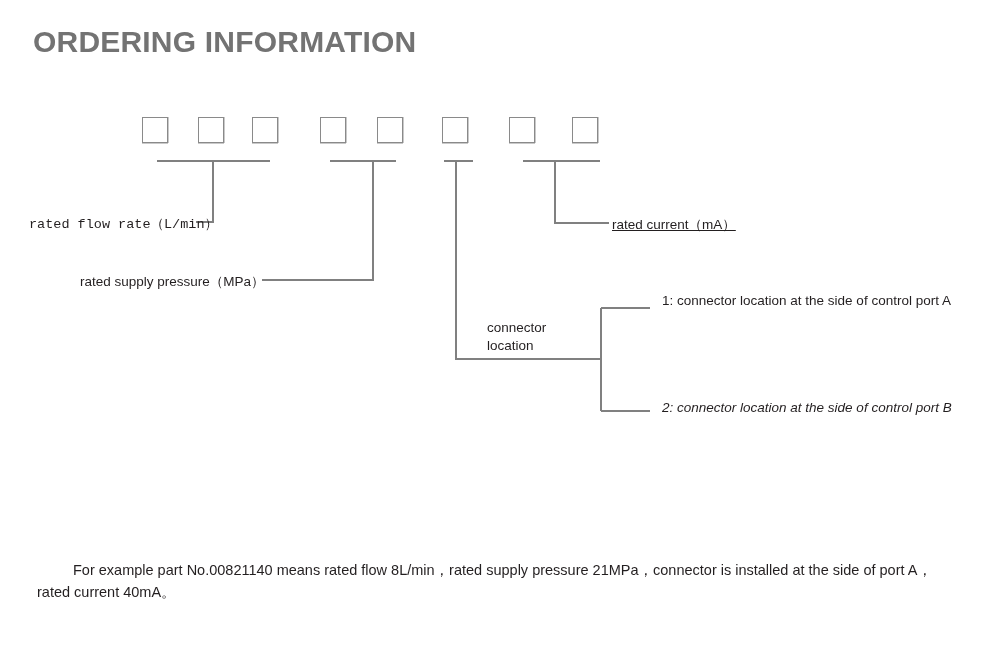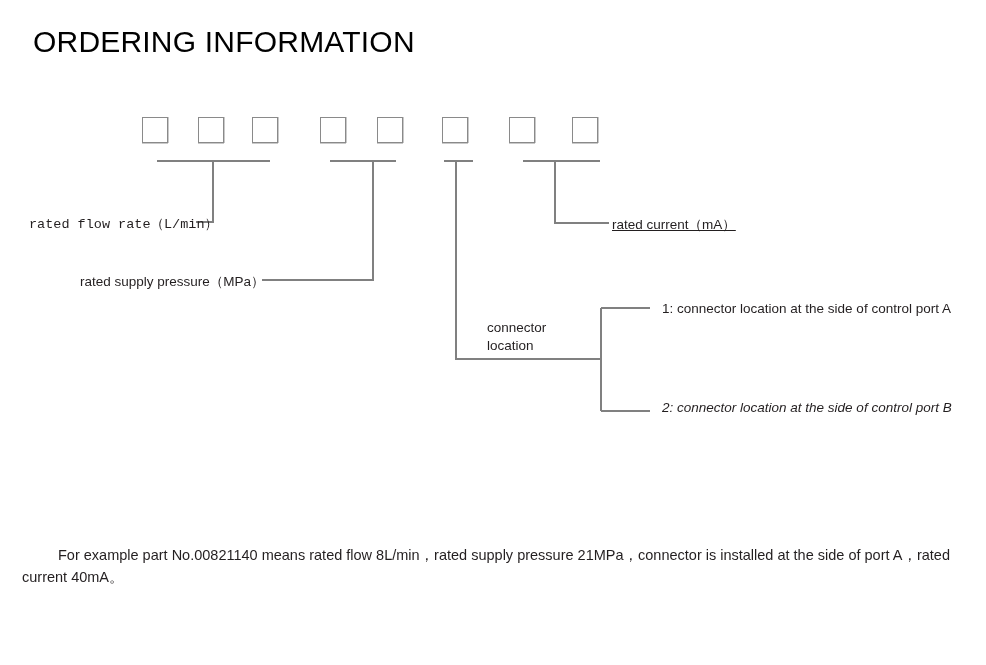--- a/index.html
+++ b/index.html
@@ -17,22 +17,22 @@
   }
 
   
   #page-title {
     position: absolute;
     left: 33px;
     top: 24px;
     font-size: 30px;
     line-height: 36px;
     letter-spacing: 0.2px;
-    color: #000000;
-    font-weight: 400;
+    color: #737373;
+    font-weight: 700;
     white-space: nowrap;
   }
 
   
   #code-boxes {
     position: absolute;
     left: 0;
     top: 0;
   }
   .code-box {
@@ -61,35 +61,35 @@
     font-size: 13.5px;
     line-height: 18px;
     color: #231f20;
     white-space: nowrap;
   }
   #label-flow-rate   { left: 29px;  top: 216px; font-family: Liberation Mono, monospace; }
   #label-supply      { left: 80px;  top: 273px; }
   #label-current     { left: 612px; top: 216px; text-decoration: underline; }
   #label-connector   { left: 487px; top: 319px; white-space: normal; width: 70px; }
   #label-connector .l2 { display: block; }
-  #label-opt-1       { left: 662px; top: 300px; text-align: right; }
+  #label-opt-1       { left: 662px; top: 292px; text-align: right; }
   #label-opt-2       { left: 662px; top: 399px; font-style: italic; }
 
   
   #notes {
     position: absolute;
     left: 22px;
     top: 545px;
     width: 944px;
     font-size: 14.5px;
     line-height: 21.5px;
     color: #231f20;
   }
   #notes p {
-    margin: 0;
+    margin: 15px;
     text-indent: 36px;
   }
 </style>
 </head>
 <body>
 
 <div id="page-title">ORDERING INFORMATION</div>
 
 <div id="code-boxes">
   <div class="code-box" style="left:142px; top:117px;"></div>

